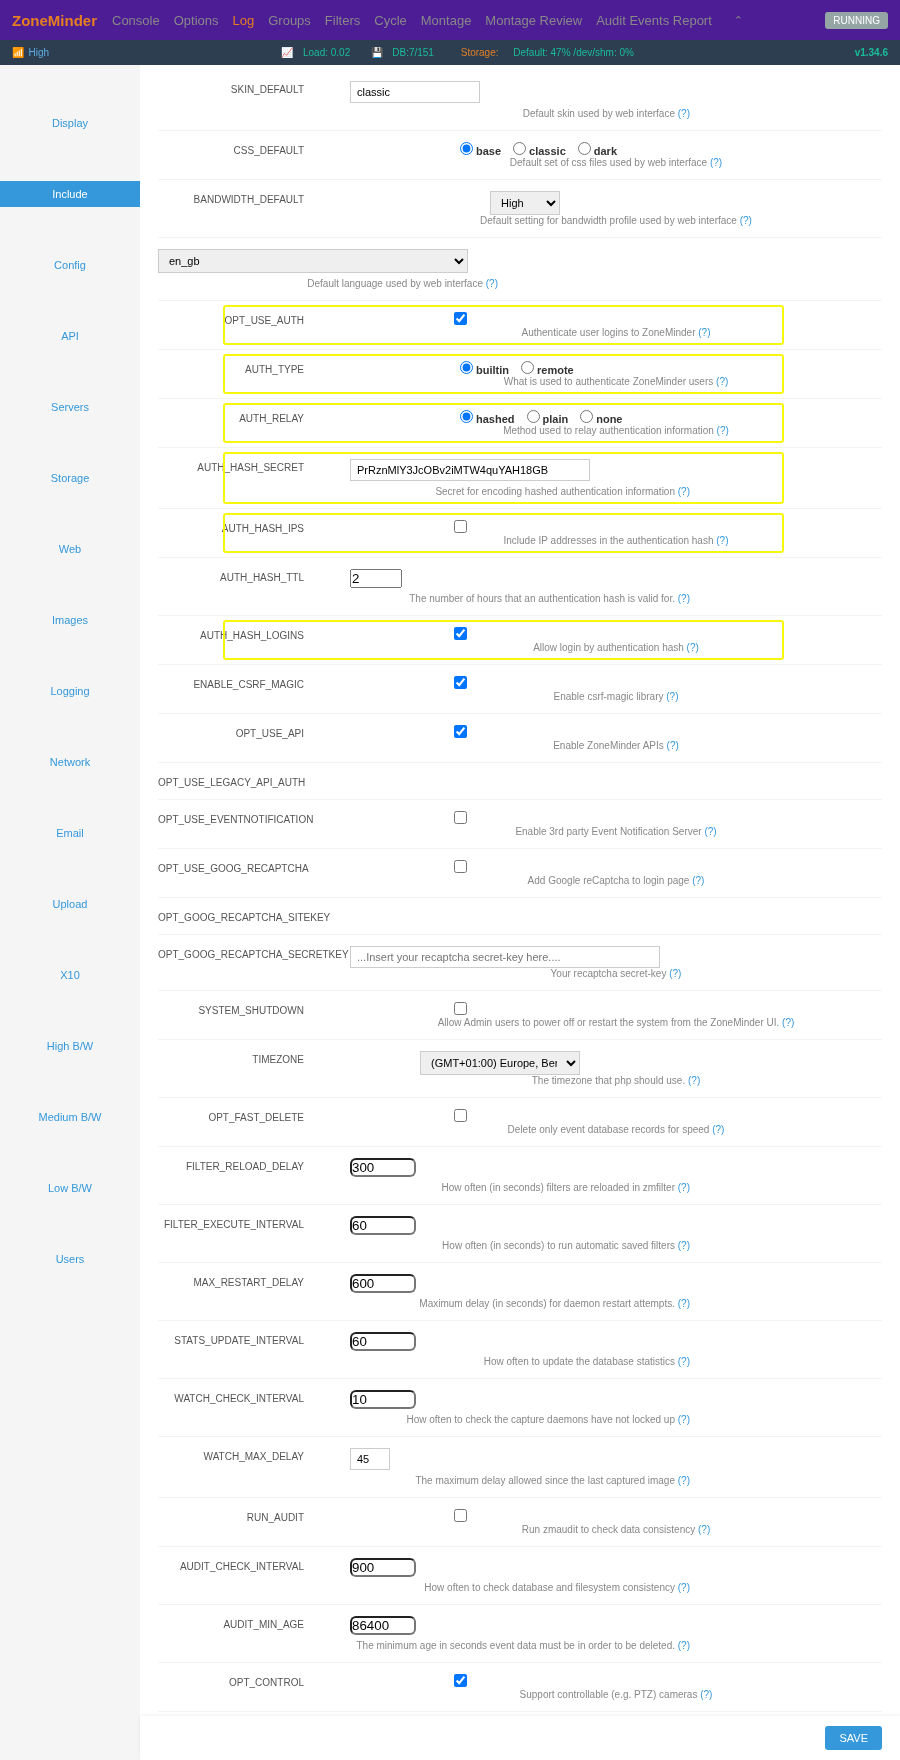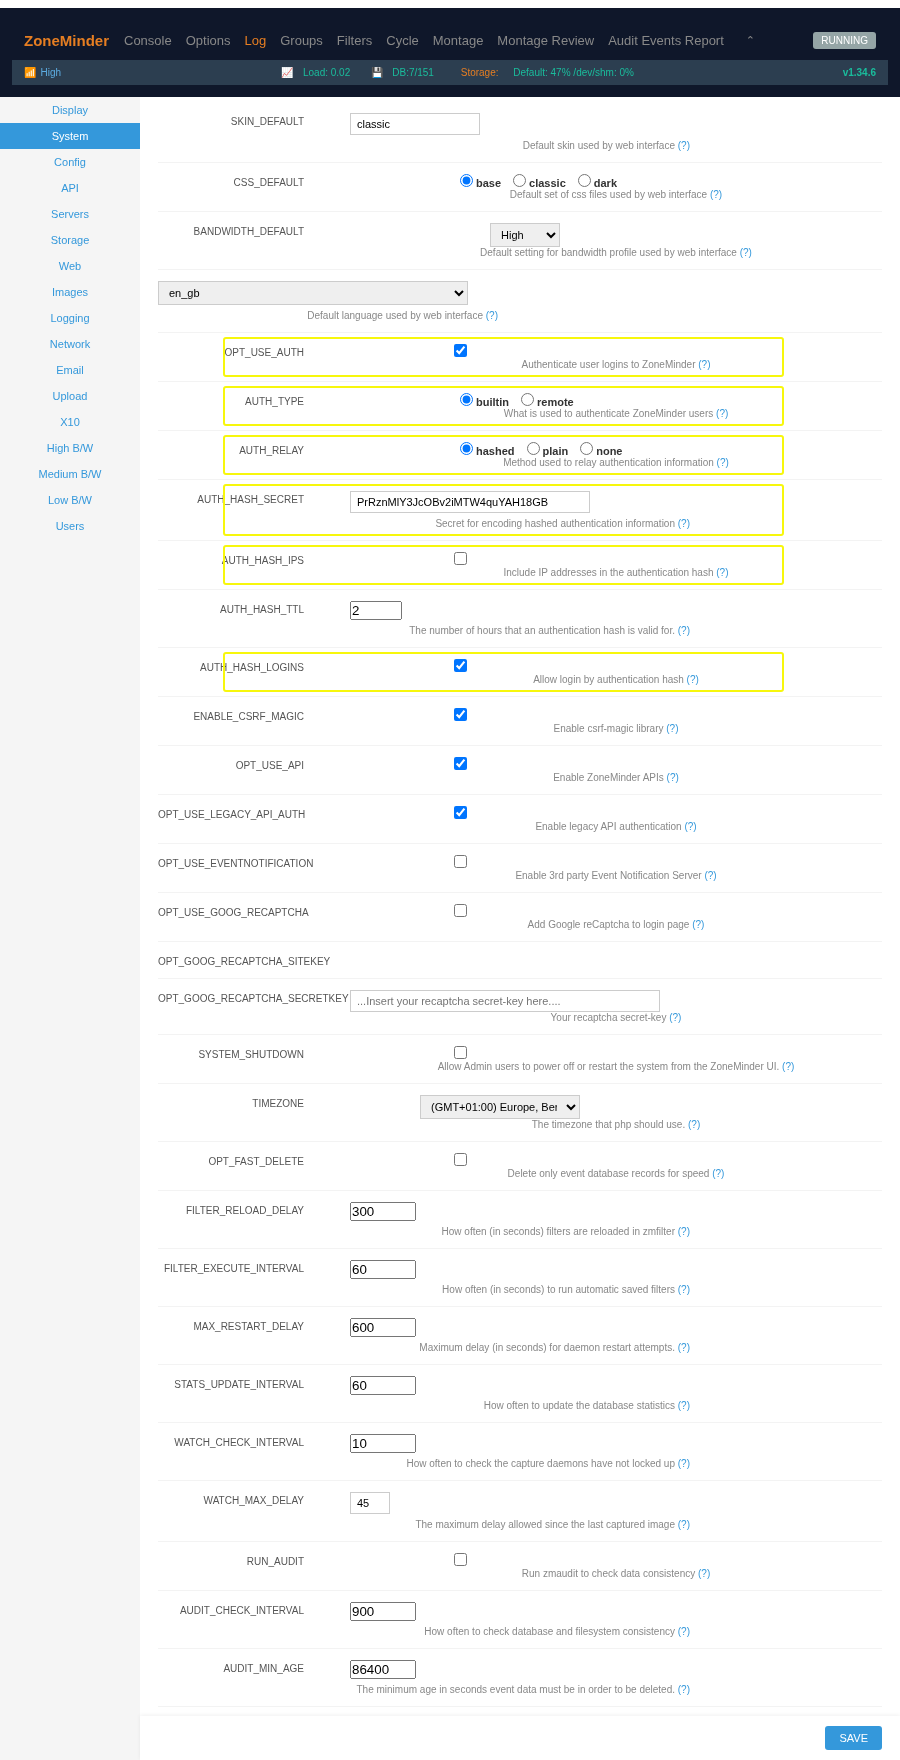--- a/index.html
+++ b/index.html
@@ -1,45 +1,45 @@
 <!DOCTYPE html>
 <html><head>
 <meta charset="utf-8">
 <style>
 * { margin: 0; padding: 0; box-sizing: border-box; }
 body { font-family: Arial, Helvetica, sans-serif; font-size: 11px; background: #fff; color: #333; width: 900px; }
-.header { background: #0f172a; color: #888; padding: 12px; margin-top: 8px; }
+.header { background: #4c1d95; color: #888; padding: 0; }
 .header-top { display: flex; align-items: center; padding: 8px 12px; height: 40px; }
 .logo { color: #e67e22; font-size: 15px; font-weight: bold; margin-right: 15px; }
 .nav-item { color: #888; margin-right: 14px; cursor: pointer; font-size: 13px; }
 .nav-item.active { color: #e67e22; }
 .running-badge { margin-left: auto; background: #95a5a6; color: #fff; padding: 3px 8px; border-radius: 3px; font-size: 10px; }
 .header-status { background: #2c3e50; padding: 7px 12px; font-size: 10px; display: flex; align-items: center; }
 .status-left { color: #5dade2; margin-right: 18px; }
 .status-center { flex: 1; text-align: center; color: #1abc9c; }
 .status-center span { margin: 0 6px; }
 .version { color: #1abc9c; font-weight: bold; }
 .wifi-icon { color: #5dade2; margin-right: 4px; }
 .storage-link { color: #e67e22; }
 .content-wrap { display: flex; }
 .sidebar { width: 140px; background: #f5f5f5; min-height: 100px; }
-.sidebar-item { padding: 7px 26px; text-align: center; color: #3498db; cursor: pointer; font-size: 11px; }
+.sidebar-item { padding: 7px 26px; text-align: center; color: #3498db; cursor: pointer; font-size: 11px; margin-top: 45px; }
 .sidebar-item.selected { background: #3498db; color: #fff; }
 .main { flex: 1; padding: 5px 18px 50px 18px; }
 .option-row { display: flex; padding: 11px 0; border-bottom: 1px solid #f3f3f3; position: relative; gap: 32px; }
 .option-row.hl { background: #fff; }
 .option-row.hl .hl-box { position: absolute; left: 65px; right: 98px; top: 4px; bottom: 4px; border: 2px solid #f7f70c; border-radius: 3px; pointer-events: none; }
 .opt-label { width: 160px; text-align: right; padding-right: 14px; font-size: 10px; color: #555; padding-top: 3px; }
 .opt-control { flex: 1; }
 .opt-desc { font-size: 10px; color: #888; margin-top: 5px; }
 .opt-desc .help { color: #3498db; cursor: pointer; }
 input[type=text], select { padding: 4px 6px; border: 1px solid #ccc; font-size: 11px; }
 input.wide { width: 310px; }
 input.num { width: 52px; }
-input.numw { width: 66px; }
+input.numw { width: 66px; border-radius: 6px; }
 input.med { width: 130px; }
 select.sm { width: 70px; }
 select.wide { width: 310px; }
 .radio-group label { margin-right: 12px; font-size: 11px; }
 .radio-group input { margin-right: 3px; }
 .checkbox-center { text-align: center; width: 220px; }
 .text-center-desc { text-align: center; width: 340px; margin: 0 auto; }
 .save-bar { position: fixed; bottom: 0; left: 140px; right: 0; width: 760px; background: #fff; padding: 10px 18px; text-align: right; box-shadow: 0 -1px 4px rgba(0,0,0,0.06); }
 .save-btn { background: #3498db; color: #fff; border: none; padding: 6px 14px; border-radius: 3px; cursor: pointer; font-size: 11px; }
 </style>
@@ -60,21 +60,21 @@
       <span>💾 <span>DB:7/151</span></span>
       <span><span class="storage-link">Storage:</span> <span>Default: 47% /dev/shm: 0%</span></span>
     </span>
     <span class="version">v1.34.6</span>
   </div>
 </div>
 
 <div class="content-wrap">
   <div class="sidebar" id="sidebar">
       <div class="sidebar-item">Display</div>
-      <div class="sidebar-item selected">System</div>
+      <div class="sidebar-item selected">Include</div>
       <div class="sidebar-item">Config</div>
       <div class="sidebar-item">API</div>
       <div class="sidebar-item">Servers</div>
       <div class="sidebar-item">Storage</div>
       <div class="sidebar-item">Web</div>
       <div class="sidebar-item">Images</div>
       <div class="sidebar-item">Logging</div>
       <div class="sidebar-item">Network</div>
       <div class="sidebar-item">Email</div>
       <div class="sidebar-item">Upload</div>
@@ -164,24 +164,20 @@
       </div>
       <div class="option-row">
         <div class="opt-label">OPT_USE_API</div>
         <div class="opt-control">
           <div class="checkbox-center"><input type="checkbox" checked="" style=""></div>
           <div class="opt-desc text-center-desc">Enable ZoneMinder APIs <span class="help">(?)</span></div>
         </div>
       </div>
       <div class="option-row">
         <div class="opt-label">OPT_USE_LEGACY_API_AUTH</div>
-        <div class="opt-control">
-          <div class="checkbox-center"><input type="checkbox" checked="" style=""></div>
-          <div class="opt-desc text-center-desc">Enable legacy API authentication <span class="help">(?)</span></div>
-        </div>
       </div>
       <div class="option-row">
         <div class="opt-label">OPT_USE_EVENTNOTIFICATION</div>
         <div class="opt-control">
           <div class="checkbox-center"><input type="checkbox" style=""></div>
           <div class="opt-desc text-center-desc">Enable 3rd party Event Notification Server <span class="help">(?)</span></div>
         </div>
       </div>
       <div class="option-row">
         <div class="opt-label">OPT_USE_GOOG_RECAPTCHA</div>

